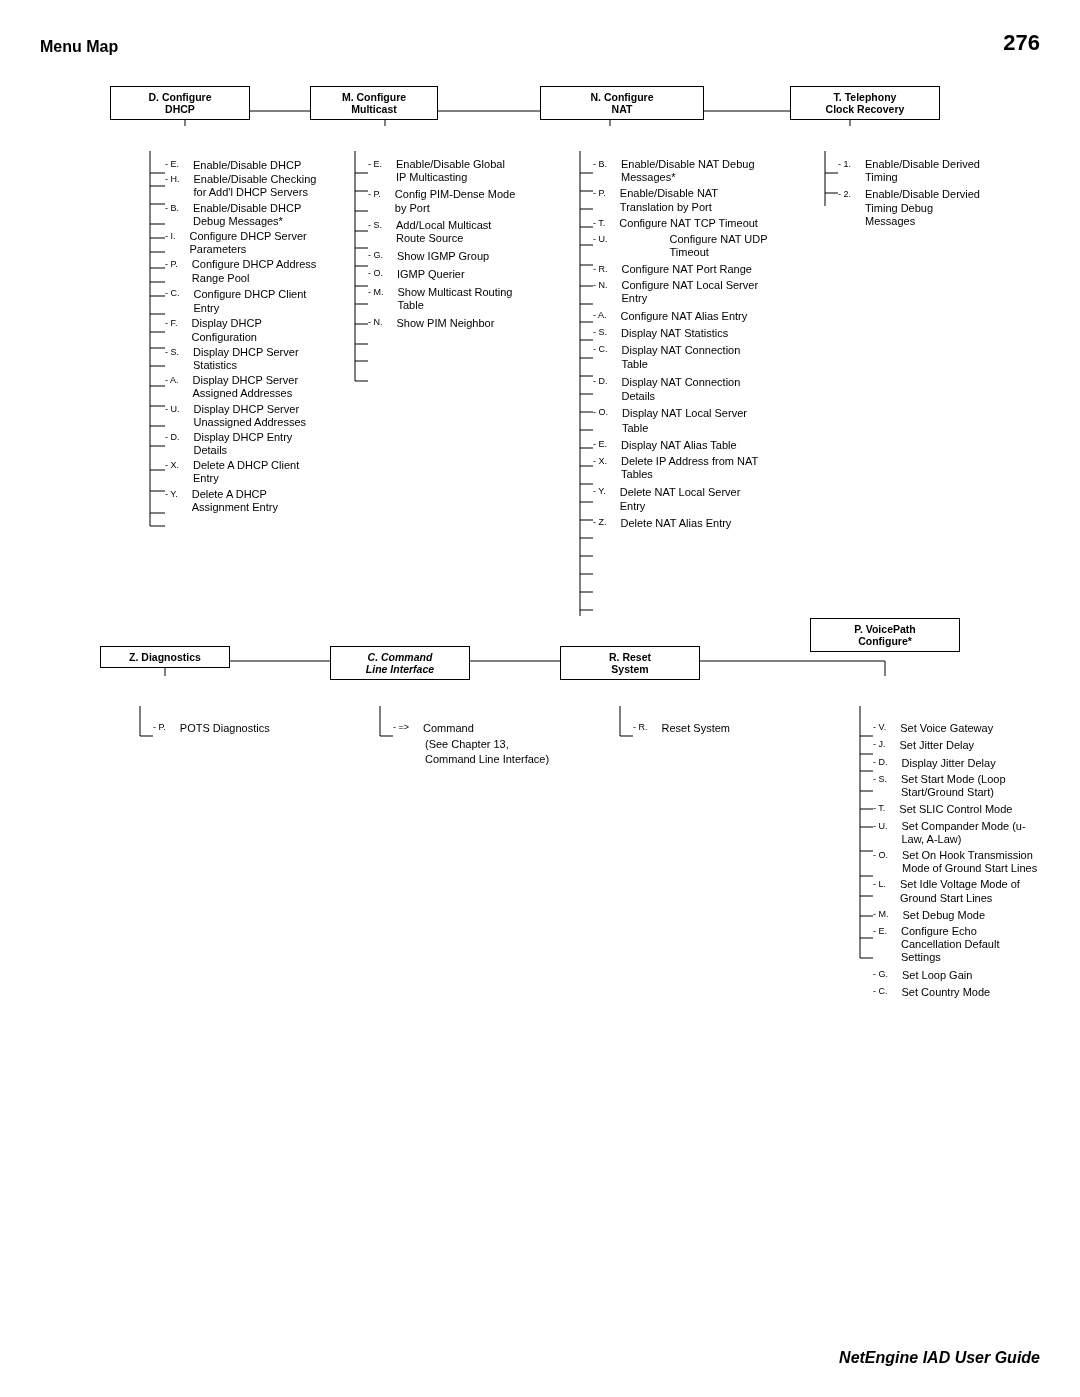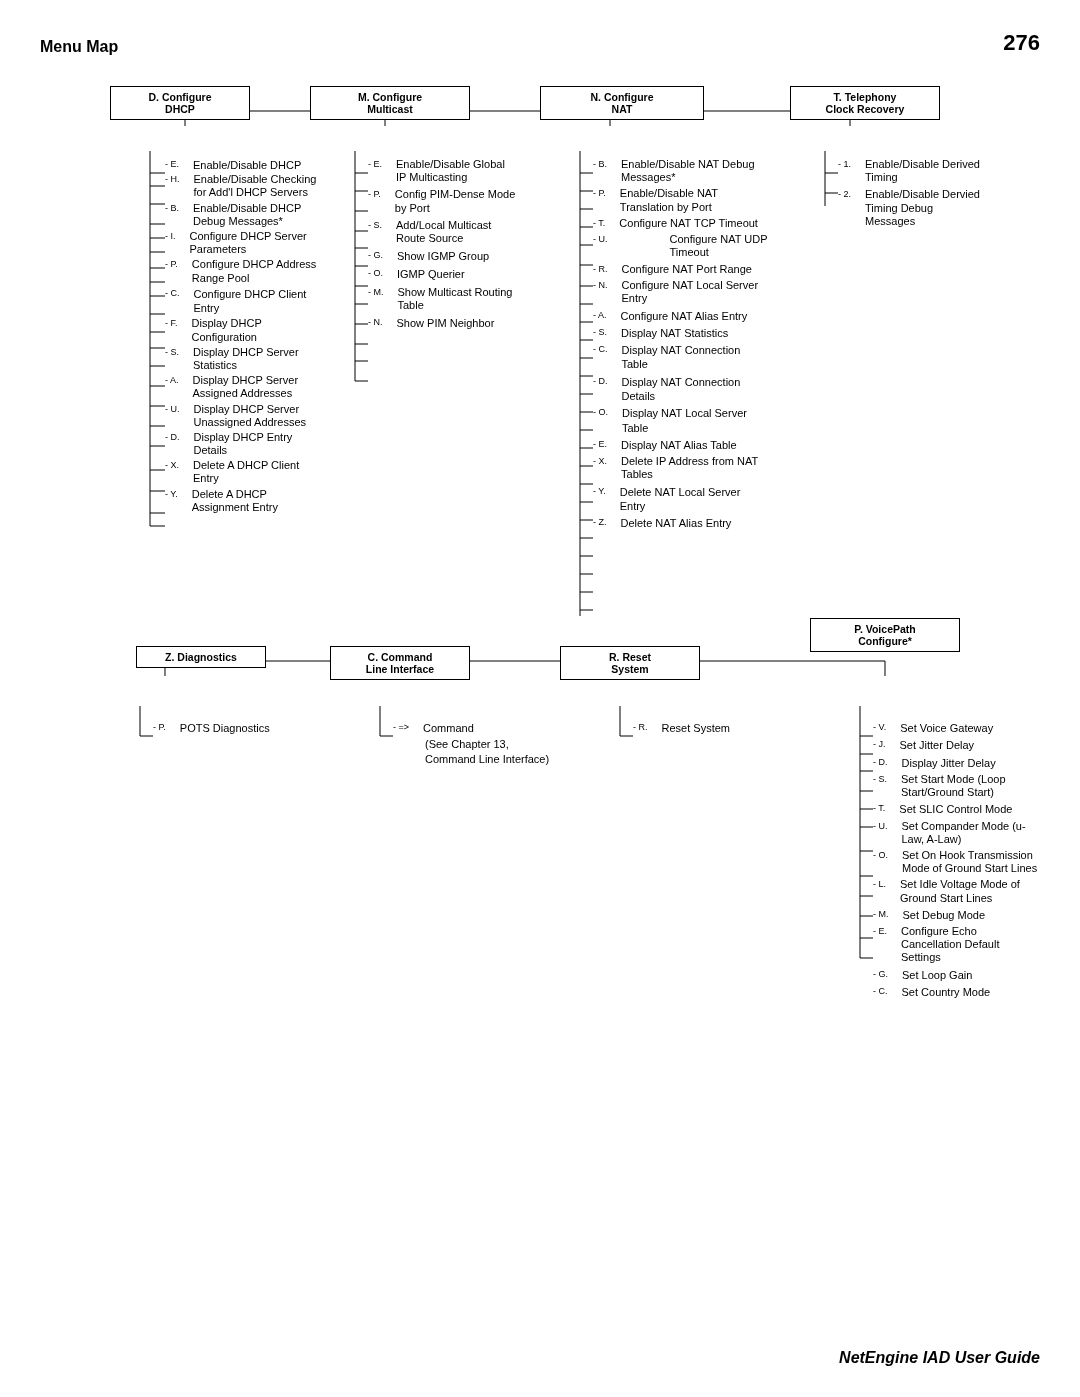--- a/index.html
+++ b/index.html
@@ -211,21 +211,21 @@
       <line x1="770" y1="882" x2="770" y2="660" stroke="#000" stroke-width="1"></line>
     </svg>
 
     <div style="position:absolute;top:10px;left:20px;width:140px;">
       <div class="box" style="font-size:10.5px;">
         <span>D. Configure</span><br>
         <span>DHCP</span>
       </div>
     </div>
 
-    <div style="position:absolute;top:10px;left:220px;width:160px;">
+    <div style="position:absolute;top:10px;left:220px;width:128px;">
       <div class="box" style="font-size:10.5px;">
         <span>M. Configure</span><br>
         <span>Multicast</span>
       </div>
     </div>
 
     <div style="position:absolute;top:10px;left:450px;width:164px;">
       <div class="box" style="font-size:10.5px;">
         <span>N. Configure</span><br>
         <span>NAT</span>
@@ -392,28 +392,28 @@
       <div class="it">
         <span class="code">- 1.</span>
         <span class="desc" style="line-height:1.2;">Enable/Disable Derived Timing</span>
       </div>
       <div class="it" style="margin-top:4px;">
         <span class="code">- 2.</span>
         <span class="desc" style="line-height:1.2;">Enable/Disable Dervied Timing Debug Messages</span>
       </div>
     </div>
 
-    <div style="position:absolute;top:570px;left:10px;width:130px;margin-left:36px;">
+    <div style="position:absolute;top:570px;left:10px;width:130px;">
       <div class="box" style="font-size:10.5px;">
         <span>Z. Diagnostics</span>
       </div>
     </div>
 
     <div style="position:absolute;top:570px;left:240px;width:140px;">
-      <div class="box" style="font-size:10.5px;">
+      <div class="box" style="font-size:10.5px;font-style:italic;">
         <span>C. Command</span><br>
         <span>Line Interface</span>
       </div>
     </div>
 
     <div style="position:absolute;top:570px;left:470px;width:140px;">
       <div class="box" style="font-size:10.5px;">
         <span>R. Reset</span><br>
         <span>System</span>
       </div>

